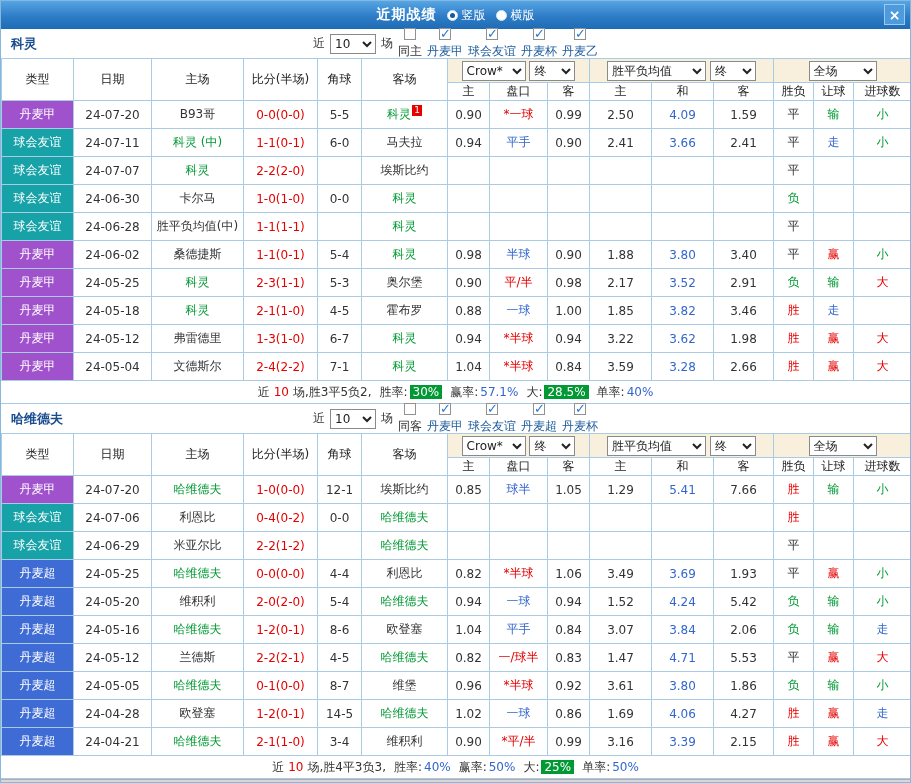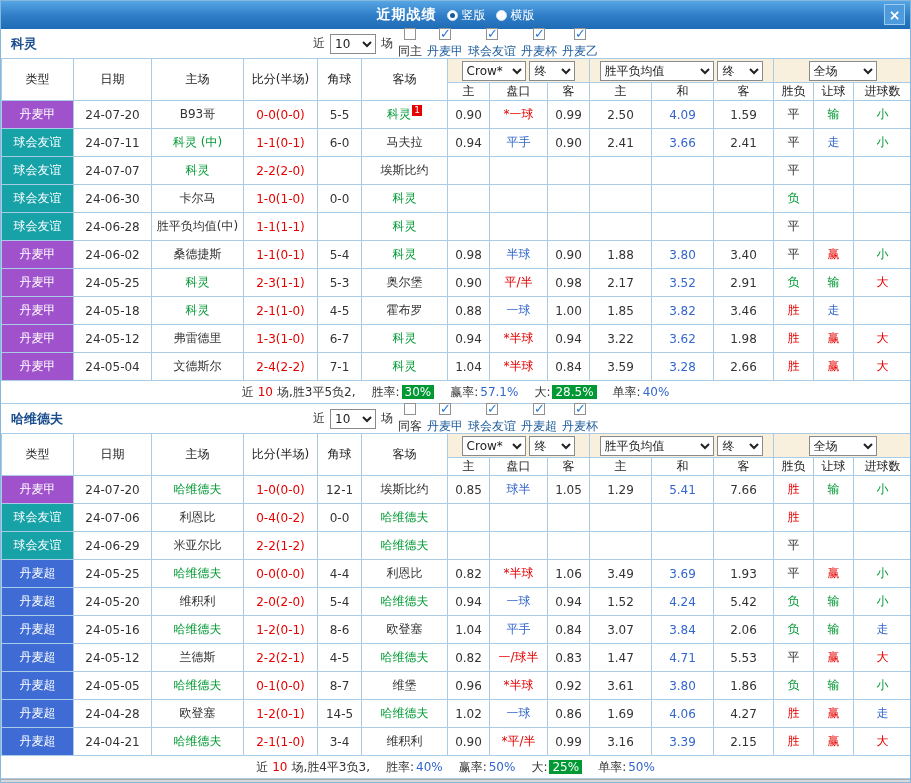--- a/index.html
+++ b/index.html
@@ -45,21 +45,21 @@
     position:absolute; left:0; right:0;
     display:flex; align-items:center; justify-content:center; gap:5px;
   }
   select {
     font-family:inherit; font-size:12px; height:20px;
     border:1px solid #8a8a8a; background:#fff; color:#222;
   }
   .sel-games { width:46px; }
   .sel-company { width:64px; }
   .sel-state { width:46px; }
-  .sel-avg { width:114px; }
+  .sel-avg { width:99px; }
   .sel-scope { width:68px; }
   .cb-label { display:flex; align-items:center; gap:3px; cursor:pointer;flex-direction:column; }
   .cb {
     width:12px; height:12px; border:1px solid #919191; background:#fff;
     display:inline-block; position:relative; flex:0 0 12px;
   }
   .cb.checked::after {
     content:"\2713"; color:#2779D0; position:absolute; left:0; top:-3px;
     font-size:13px; font-weight:bold;
   }
@@ -75,21 +75,21 @@
   tr.sub-row th { height:18px; color:#222; }
   th.lh { color:#222; background:#fff; }
   th.sel-cell { background:#F8EFDC; }
   tbody td { height:28px; font-size:12px; }
   td.lg-badge { color:#fff; }
   
   .footer-row {
     height:23px; flex:0 0 23px; display:flex; align-items:center; justify-content:center;
     gap:4px; border-bottom:1px solid #A9CBE5; background:#fff;
   }
-  .footer-row .stat { display:inline-flex; align-items:center; gap:2px; margin-left:12px; }
+  .footer-row .stat { display:inline-flex; align-items:center; gap:2px; margin-left:4px; }
   .blue-text { color:#3366CC; }
   .red-text { color:#E60000; }
   .badge { background:#009933; color:#fff; padding:0 3px; }
   .red-card {
     display:inline-block; background:#E60000; color:#fff; font-size:9px;
     line-height:11px; min-width:10px; height:11px; margin-left:1px;
     position:relative; top:-5px;
   }
   .bottom-strip { flex:1 1 auto; background:#D8D8D8; border-top:1px solid #ADADAD; }
 </style>

